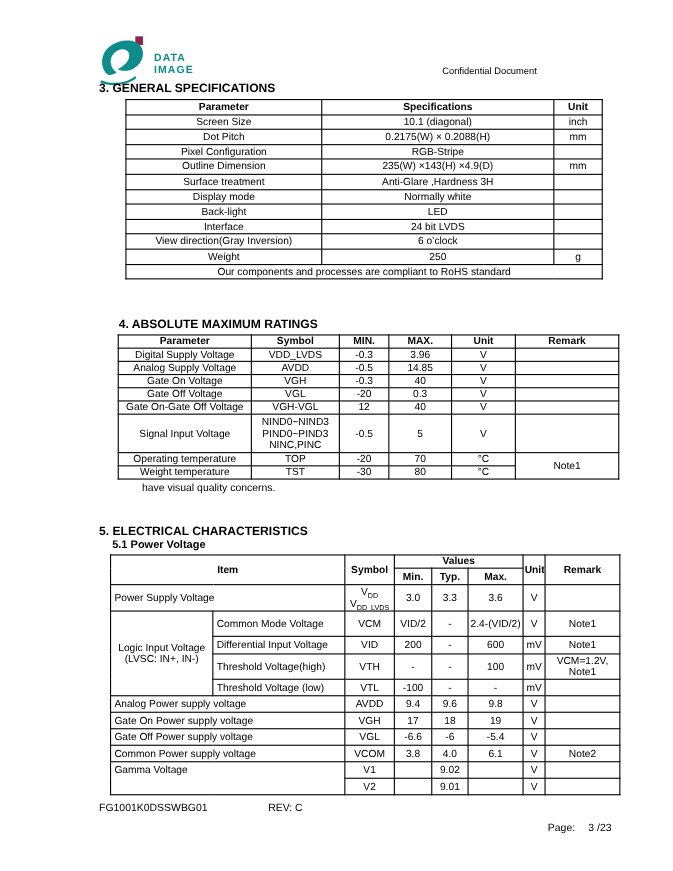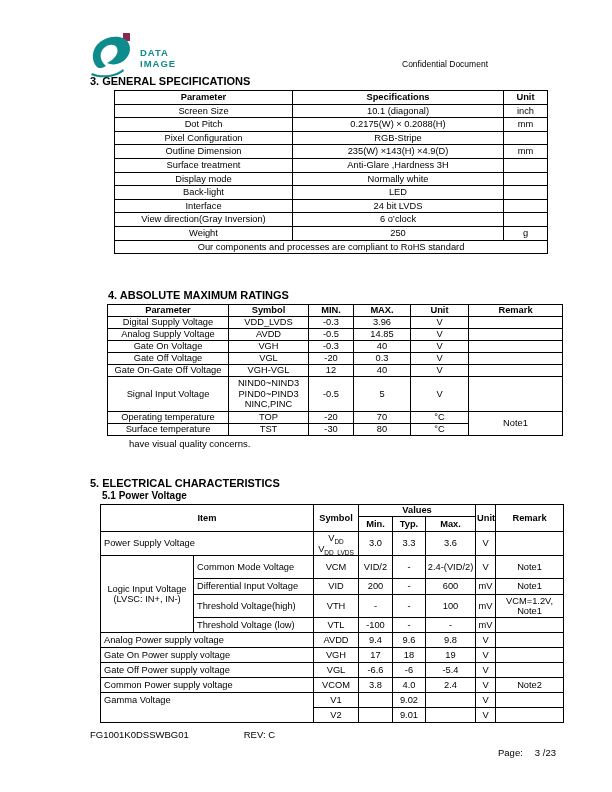--- a/index.html
+++ b/index.html
@@ -199,21 +199,21 @@
   </tr>
   <tr>
     <td>Operating temperature</td>
     <td>TOP</td>
     <td>-20</td>
     <td>70</td>
     <td>°C</td>
     <td rowspan="2">Note1</td>
   </tr>
   <tr>
-    <td>Surface temperature</td>
+    <td>Weight temperature</td>
     <td>TST</td>
     <td>-30</td>
     <td>80</td>
     <td>°C</td>
   </tr>
 </tbody>
   </table>
 
 <div class="abs note">
   <div class="l2">have visual quality concerns.</div>
@@ -317,21 +317,21 @@
     <td>-6</td>
     <td>-5.4</td>
     <td>V</td>
     <td></td>
   </tr>
   <tr>
     <td colspan="2" class="left">Common Power supply voltage</td>
     <td>VCOM</td>
     <td>3.8</td>
     <td>4.0</td>
-    <td>2.4</td>
+    <td>6.1</td>
     <td>V</td>
     <td>Note2</td>
   </tr>
   <tr>
     <td colspan="2" rowspan="2" class="left" style="vertical-align:top;padding-top:2px;">Gamma Voltage</td>
     <td style="height:12px;">V1</td>
     <td></td>
     <td>9.02</td>
     <td></td>
     <td>V</td>

